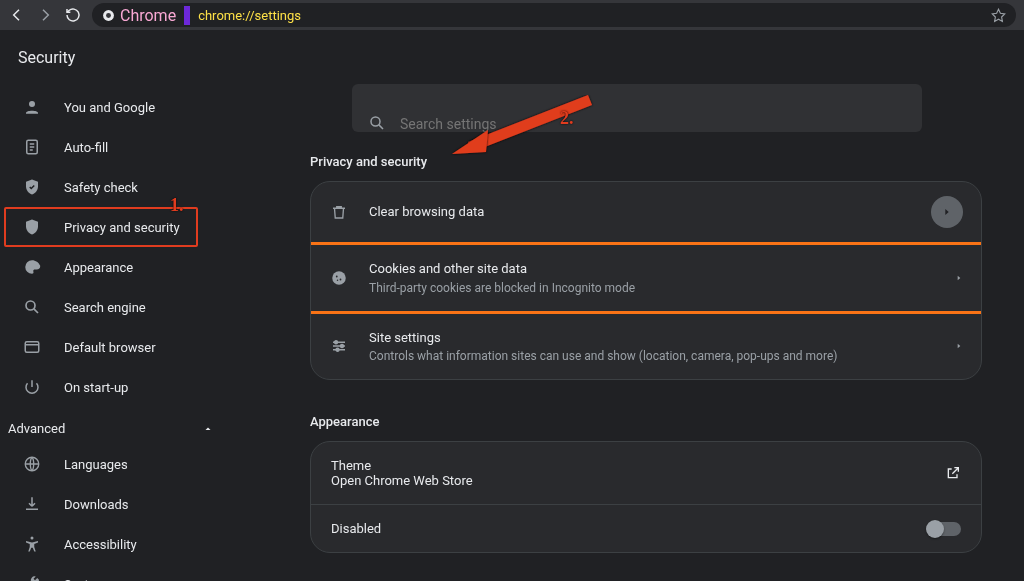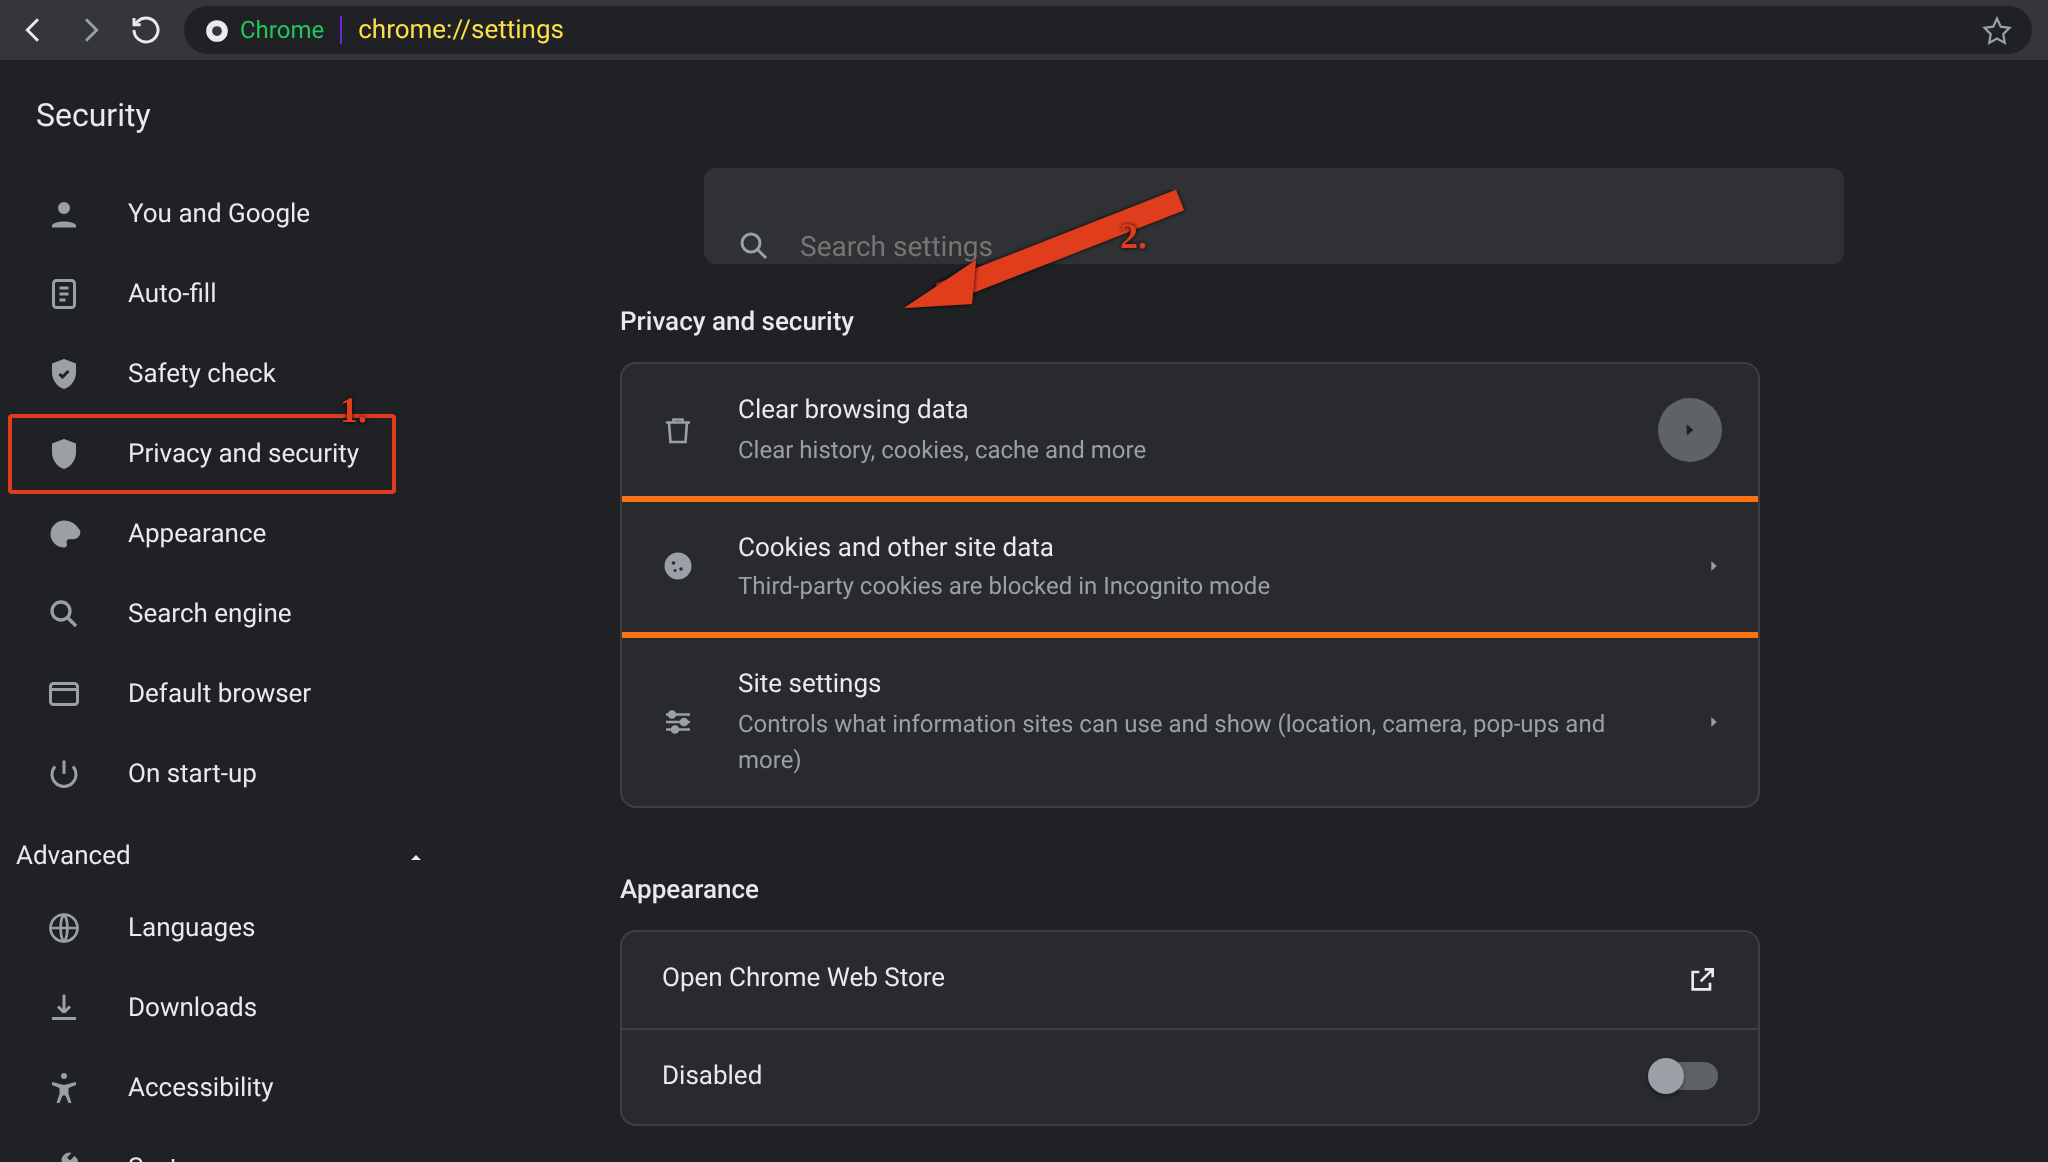--- a/index.html
+++ b/index.html
@@ -2,39 +2,39 @@
 <html><head>
 <meta charset="utf-8">
 <style>
   * { box-sizing: border-box; margin: 0; padding: 0; font-family: Roboto, "Segoe UI", Arial, sans-serif; }
   body { width:1024px; height:581px; background:#202124; color:#e8eaed; overflow:hidden; font-size:13px; }
   
   .navbar { height:30px; background:#35363a; display:flex; align-items:center; padding:0 8px; gap:10px; }
   .nav-btn { width:18px; height:18px; display:flex; align-items:center; justify-content:center; color:#9aa0a6; }
   .nav-btn.enabled { color:#e8eaed; }
   .omnibox { flex:1; height:24px; background:#202124; border-radius:12px; display:flex; align-items:center; padding:0 10px; gap:8px; }
-  .omni-label { color:#22c55e; font-size:12px; border-right:1px solid #6d28d9; padding-right:8px; display:flex; align-items:center; gap:5px;}
+  .omni-label { color:#f9a8d4; font-size:16px; border-right:6px solid #6d28d9; padding-right:8px; display:flex; align-items:center; gap:5px;}
   .omni-url { color:#fde047; font-size:13px; }
   .star { margin-left:auto; color:#9aa0a6; }
   svg { display:block; }
   .app { display:flex; height:calc(581px - 30px); }
   
   .sidebar { width:238px; background:#202124; padding-top:14px; }
   .settings-title { font-size:16px; color:#e8eaed; padding:4px 18px 20px; }
   .side-item { display:flex; align-items:center; gap:22px; padding:10px 22px; color:#e8eaed; font-size:13px; cursor:pointer; border-radius:0 20px 20px 0; margin-right:40px;}
   .side-item .icon { width:20px; height:20px; display:flex; align-items:center; justify-content:center; color:#9aa0a6; }
   .side-item.selected { border:2px solid #e03c1f; border-radius:2px; margin:0 40px 0 4px; padding:8px 16px;}
   .advanced-header { display:flex; align-items:center; justify-content:space-between; padding:14px 24px 8px 8px; color:#e8eaed; font-size:13px;}
   
   .main { flex:1; overflow:auto; padding:10px 60px 0 72px; }
   .search-wrap { display:flex; justify-content:center; padding:4px 0 18px;}
   .search { width:570px; height:48px; background:#303134; border-radius:6px; display:flex; align-items:flex-end; padding:0 16px; gap:14px; color:#9aa0a6; font-size:14px;margin-top:40px;}
   .search input { background:transparent; border:none; outline:none; color:#e8eaed; font-size:14px; flex:1; }
   .section-title { font-size:13px; color:#e8eaed; padding:4px 0 12px; font-weight:500;}
-  .card { width:570px; border:1px solid #3c4043; border-radius:8px; background:#292a2d; overflow:hidden;}
+  .card { width:672px; border:1px solid #3c4043; border-radius:20px; background:#292a2d; overflow:hidden;}
   .row { display:flex; align-items:center; padding:14px 18px; gap:20px; border-top:3px solid #f97316; cursor:pointer;}
   .row:first-child { border-top:none; }
   .row .icon { width:20px; height:20px; color:#9aa0a6; display:flex; align-items:center; justify-content:center; flex-shrink:0;}
   .row .texts { flex:1; }
   .row .t1 { font-size:13px; color:#e8eaed; line-height:1.5; }
   .row .t2 { font-size:12px; color:#9aa0a6; line-height:1.5; }
   .row .chev { color:#9aa0a6; flex-shrink:0;}
   .circle-chev { width:32px; height:32px; border-radius:50%; background:#5f6368; display:flex; align-items:center; justify-content:center; color:#202124;}
   .section-spacer { height:30px; }
   .row2 { display:flex; align-items:center; padding:16px 20px; border-top:1px solid #3c4043; cursor:pointer;}
@@ -222,21 +222,20 @@
     <div class="section-title">Privacy and security</div>
     <div class="card">
       <div class="row">
         <span class="icon">
             <svg width="18" height="18" viewBox="0 0 24 24" fill="none" stroke="currentColor" stroke-width="1.8">
               <path d="M4 7h16M9 7V5h6v2M6 7l1 13h10l1-13"></path>
             </svg>
           </span>
         <div class="texts">
           <div class="t1">Clear browsing data</div>
-          <div class="t2">Clear history, cookies, cache and more</div>
         </div>
         <div class="circle-chev">
             <svg width="10" height="10" viewBox="0 0 24 24" fill="#202124">
               <path d="M8 5l8 7-8 7z"></path>
             </svg>
           </div>
       </div>
       <div class="row">
         <span class="icon">
             <svg width="18" height="18" viewBox="0 0 24 24" fill="currentColor">
@@ -275,20 +274,21 @@
             </svg>
           </span>
       </div>
     </div>
 
     <div class="section-spacer"></div>
     <div class="section-title">Appearance</div>
     <div class="card">
       <div class="row2">
         <div class="texts">
+          <div class="t1">Theme</div>
           <div class="t2">Open Chrome Web Store</div>
         </div>
         <span class="chev">
             <svg width="16" height="16" viewBox="0 0 24 24" fill="none" stroke="currentColor" stroke-width="2">
               <path d="M14 4h6v6M20 4l-9 9"></path>
               <path d="M18 14v5H5V6h5"></path>
             </svg>
           </span>
       </div>
       <div class="row2">

